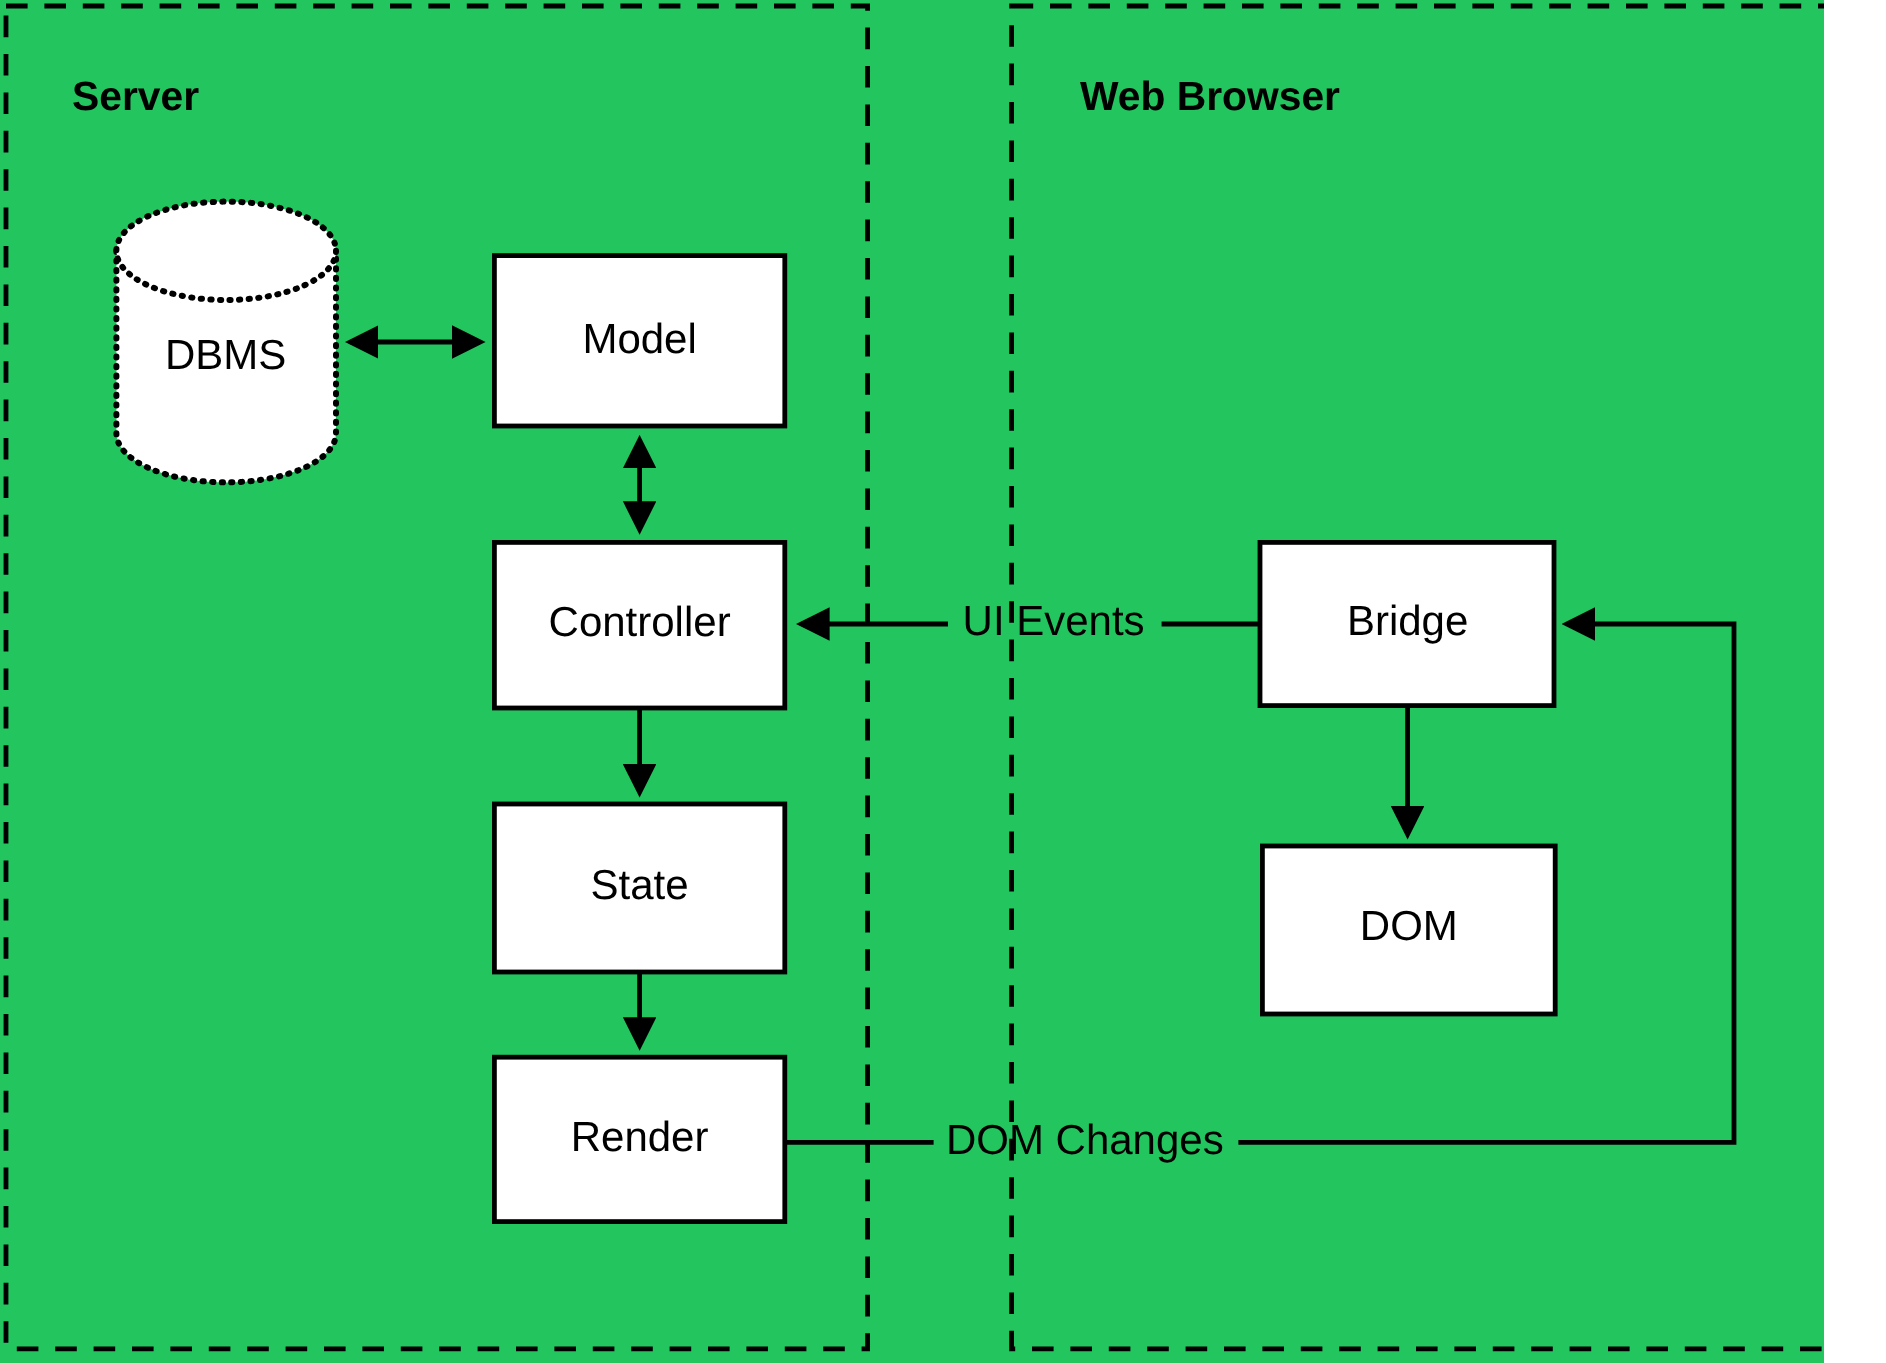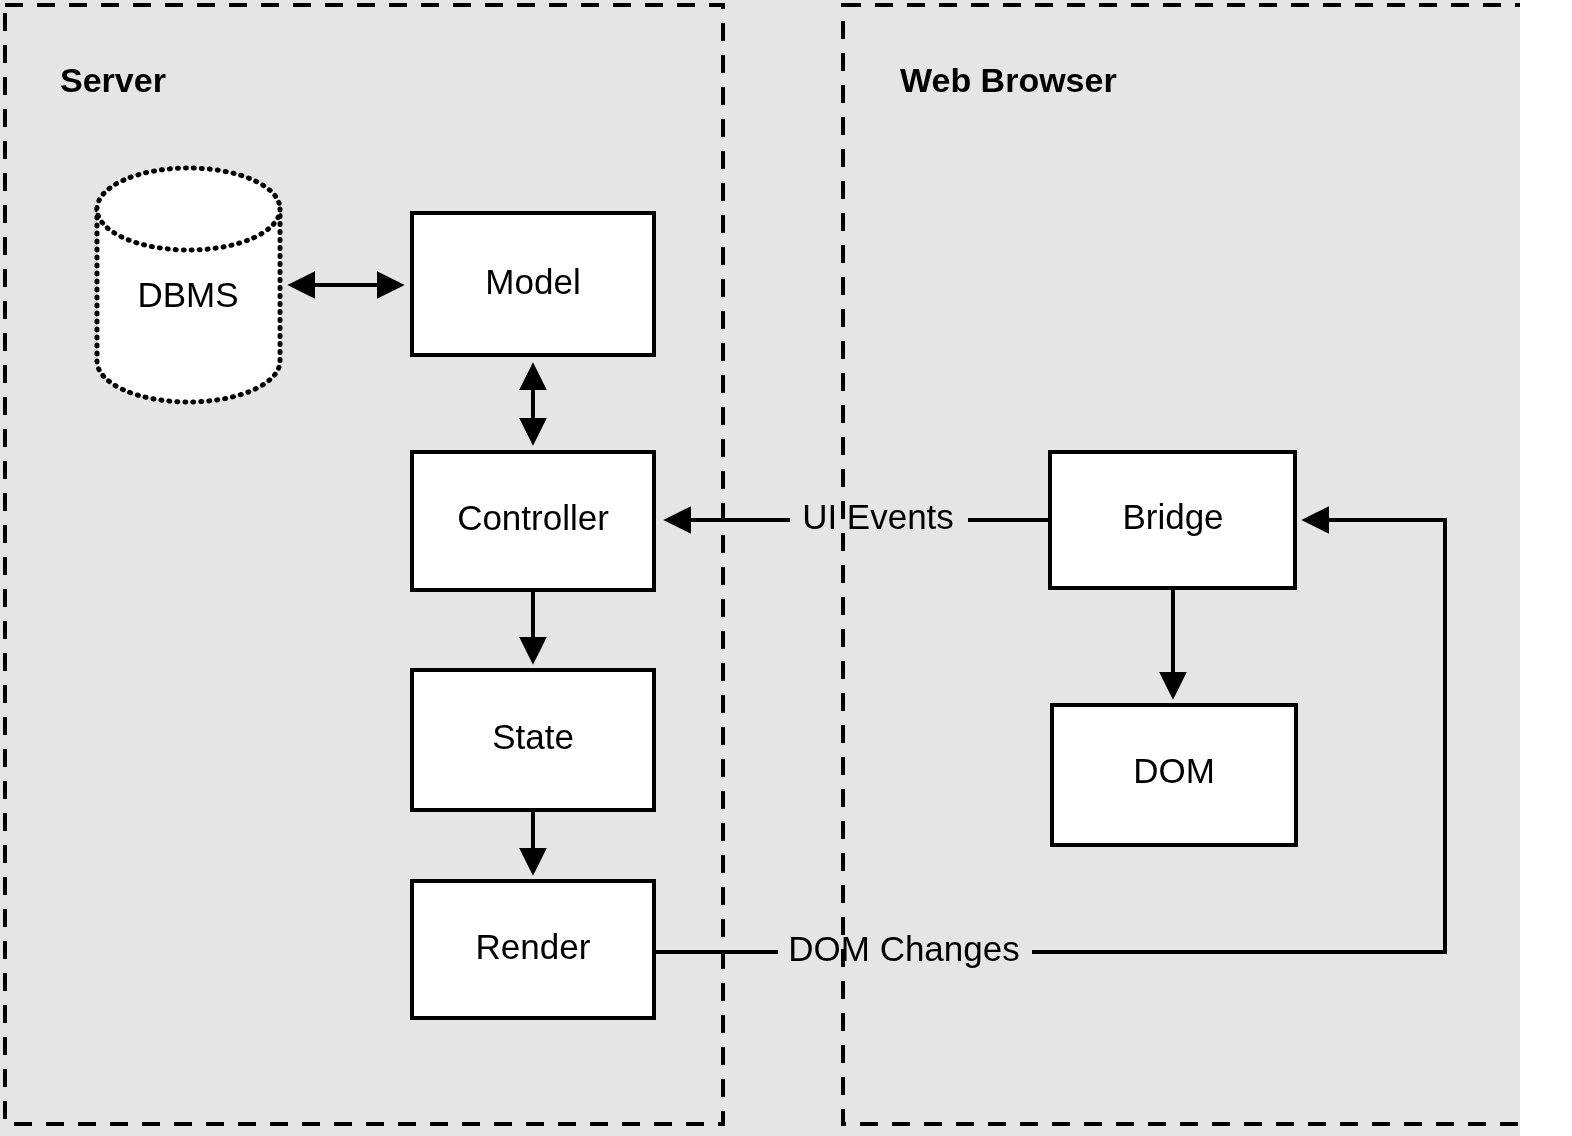--- a/index.html
+++ b/index.html
@@ -4,21 +4,21 @@
 <style>
   html, body {
     margin: 0;
     padding: 0;
     background: #ffffff;
   }
   #canvas {
     position: relative;
     width: 1520px;
     height: 1136px;
-    background: #e5e5e5;
+    background: #22c55e;
     font-family: "Liberation Sans", sans-serif;
     overflow: hidden;
   }
   #diagram-svg {
     position: absolute;
     left: 0;
     top: 0;
     width: 1572px;
     height: 1136px;
   }

